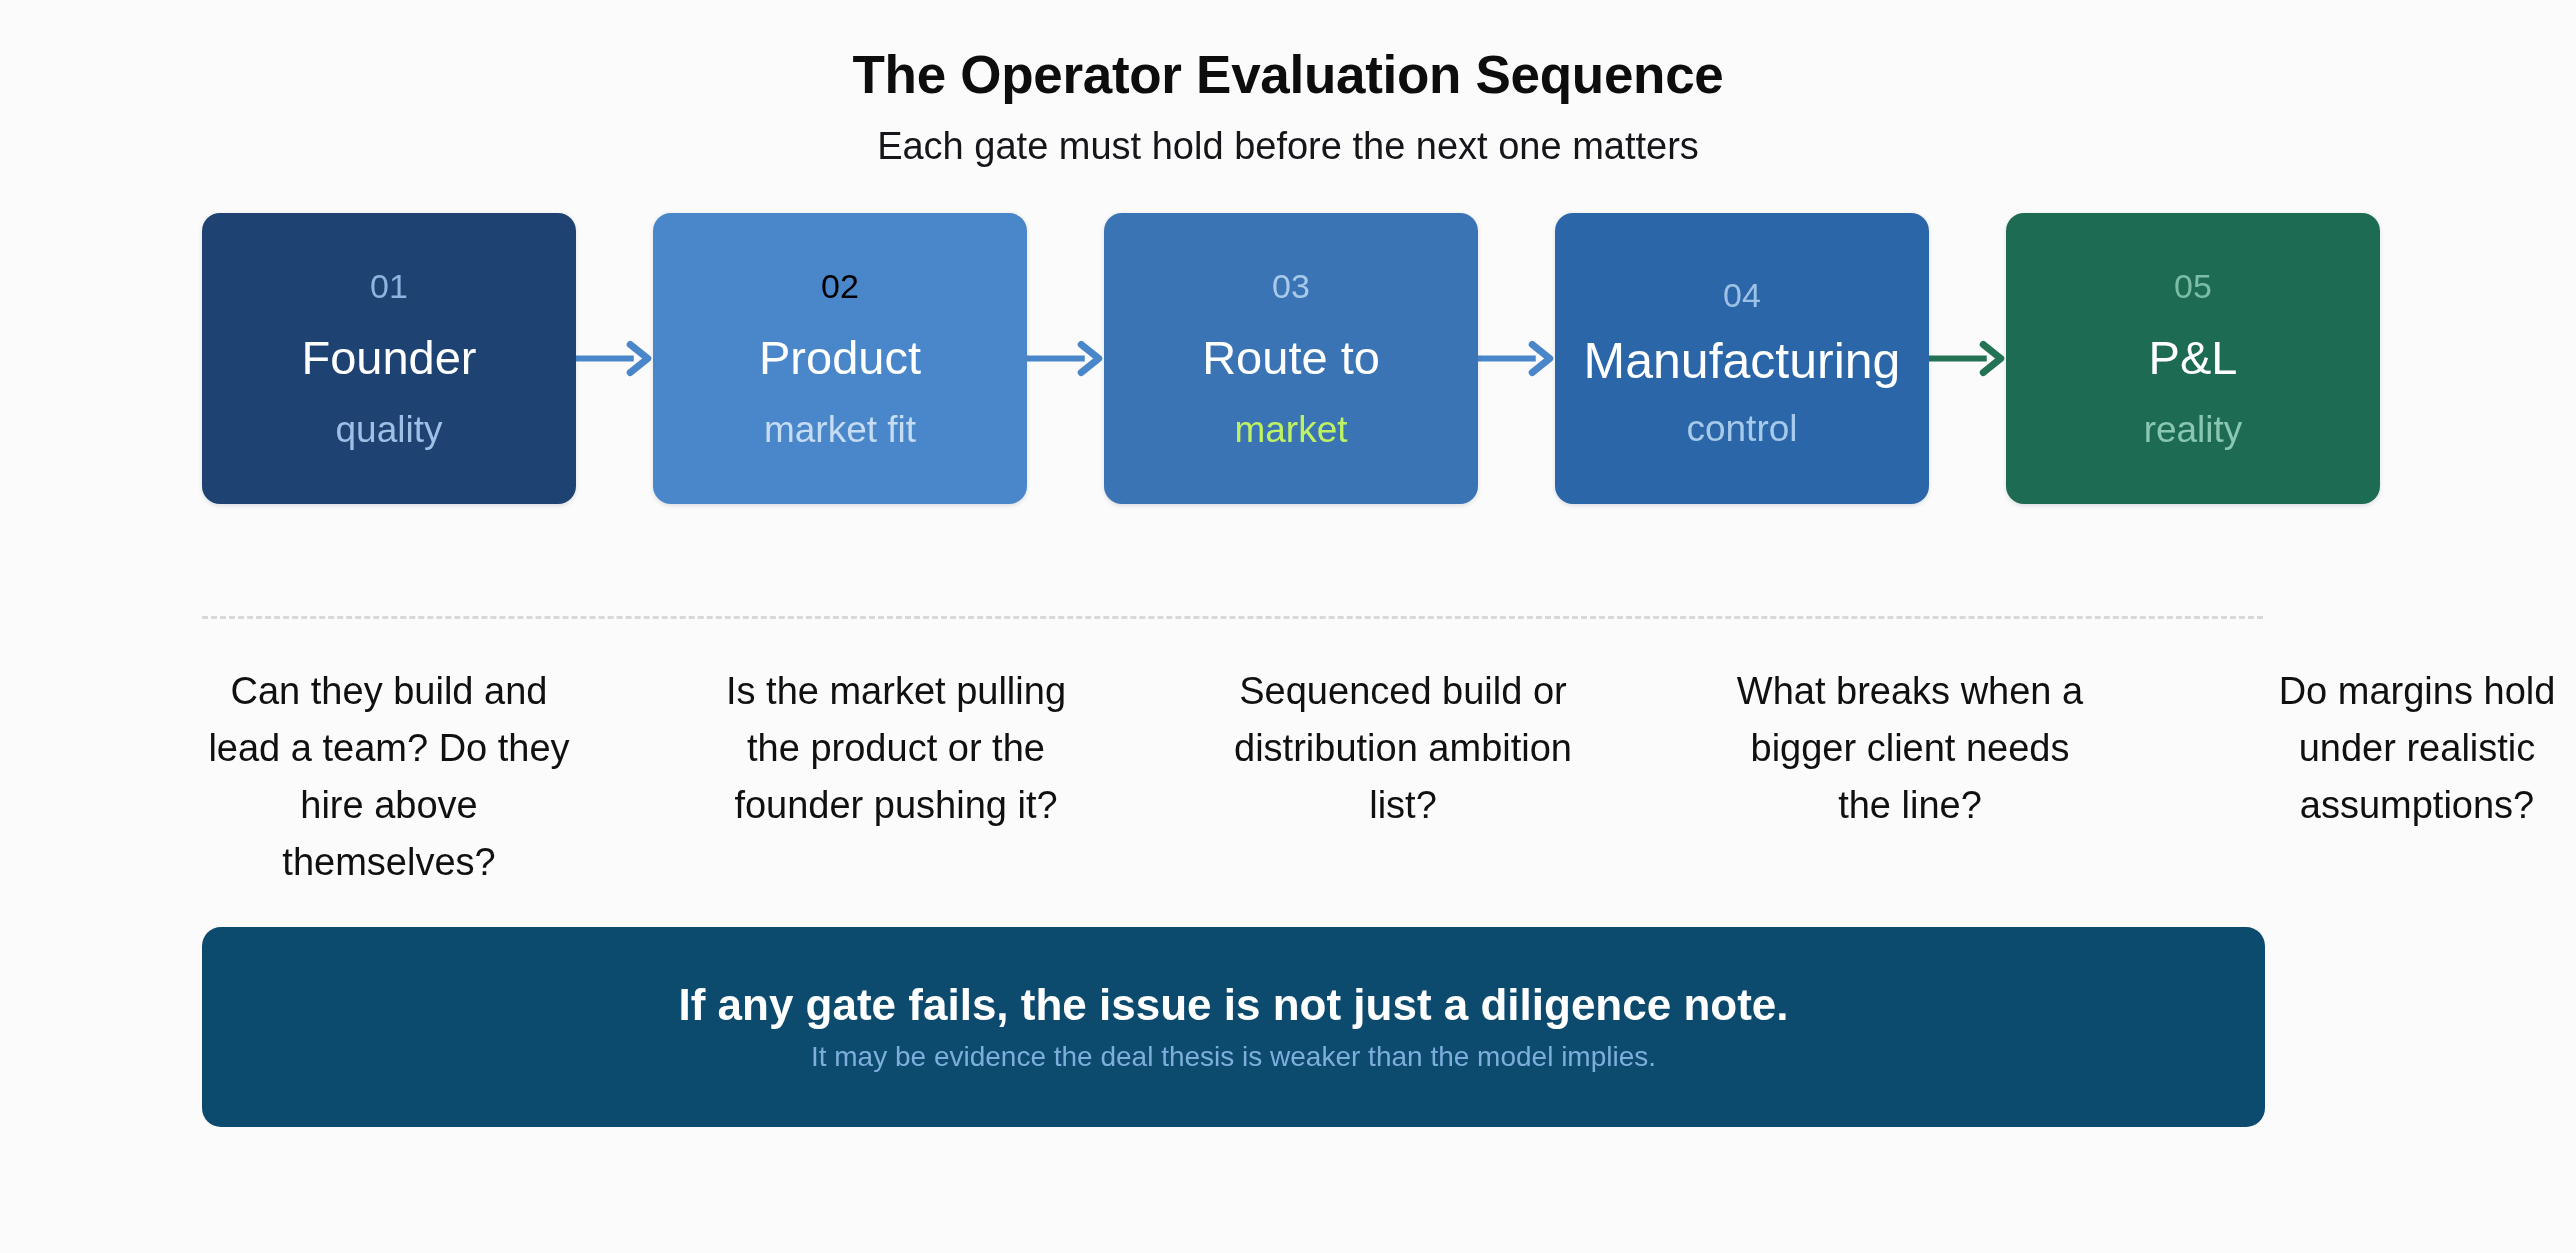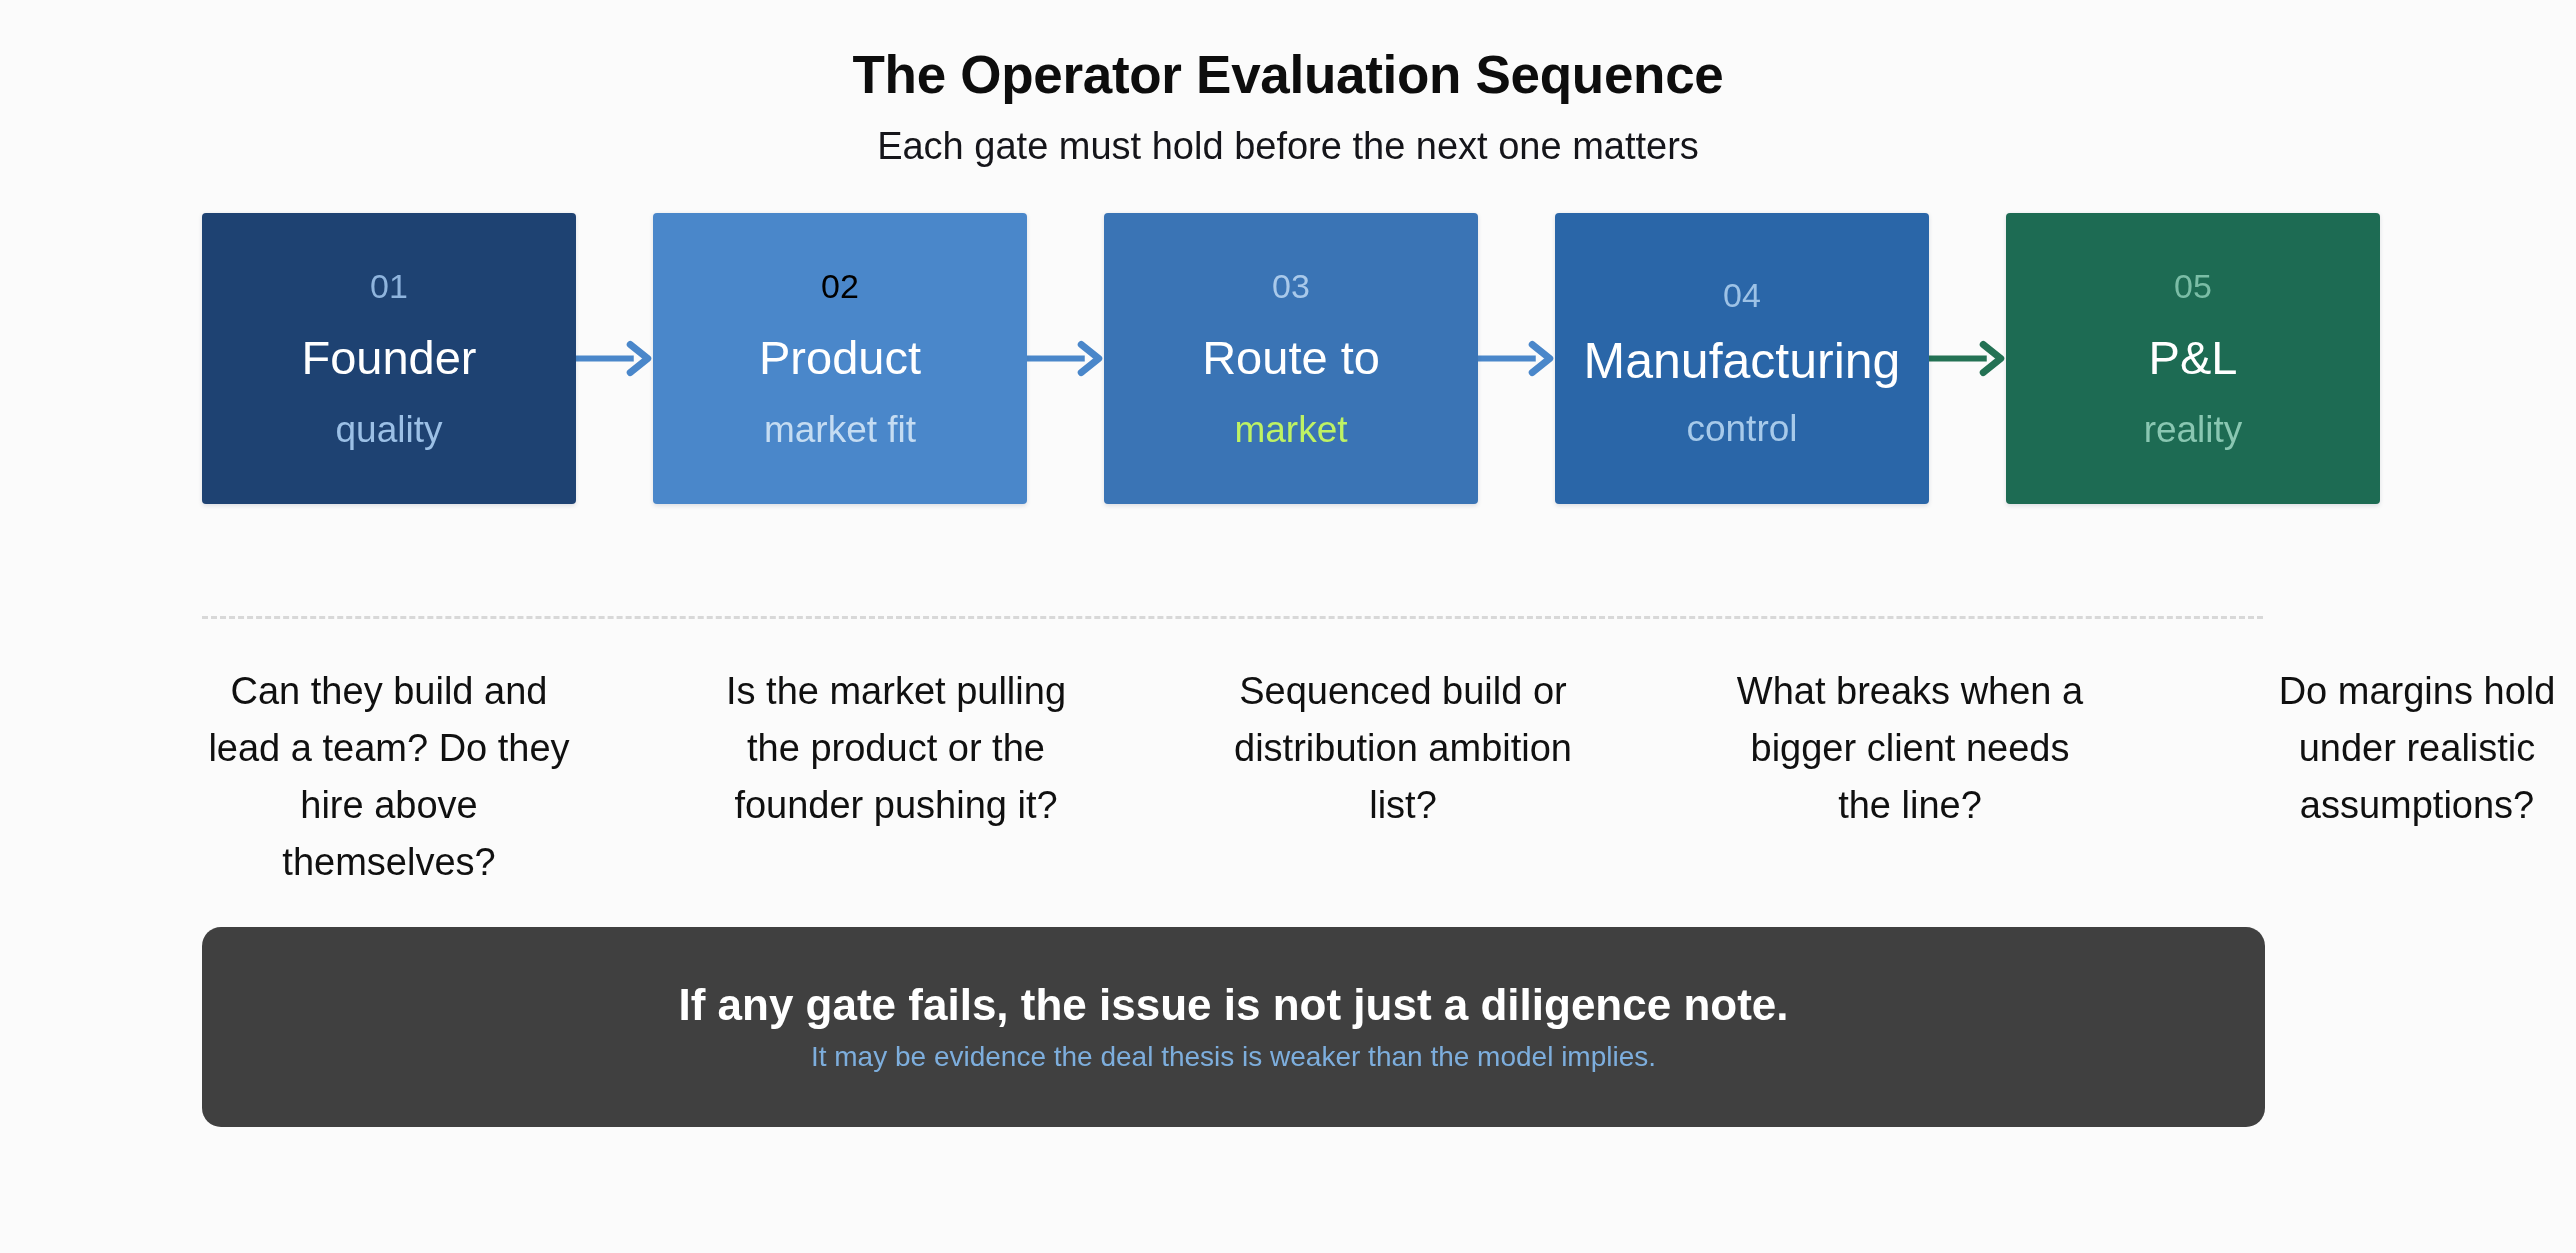--- a/index.html
+++ b/index.html
@@ -58,21 +58,21 @@
     height: 291px;
     display: flex;
     align-items: center;
     justify-content: space-between;
   }
 
   .card {
     position: relative;
     width: 374px;
     height: 291px;
-    border-radius: 4px;
+    border-radius: 18px;
     display: flex;
     flex-direction: column;
     align-items: center;
     justify-content: center;
     flex: 0 0 auto;
     box-shadow: 0 1.7px 4.4px rgba(20, 40, 70, 0.13);
   }
 
   .card-num {
     font-size: 34px;
@@ -239,19 +239,19 @@
       <div class="q-spacer"></div>
       <div class="q-col">Is the market pulling the product or the founder pushing it?</div>
       <div class="q-spacer"></div>
       <div class="q-col">Sequenced build or distribution ambition list?</div>
       <div class="q-spacer"></div>
       <div class="q-col">What breaks when a bigger client needs the line?</div>
       <div class="q-spacer"></div>
       <div class="q-col">Do margins hold under realistic assumptions?</div>
     </div>
 
-  <div class="banner" id="banner" style="background: #404040;">
+  <div class="banner" id="banner" style="background: #0c4a6e;">
     <div class="banner-main">If any gate fails, the issue is not just a diligence note.</div>
     <div class="banner-sub" style="color: rgb(125, 174, 221);">It may be evidence the deal thesis is weaker than the model implies.</div>
   </div>
 
 </div>
 
 
 </body></html>

